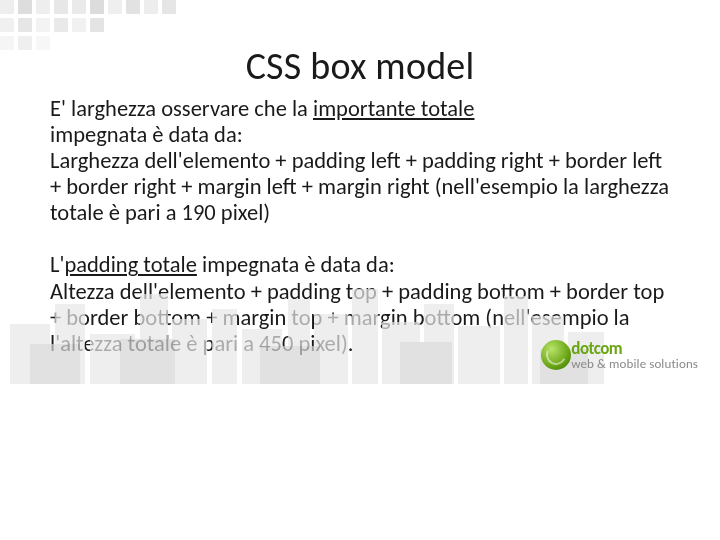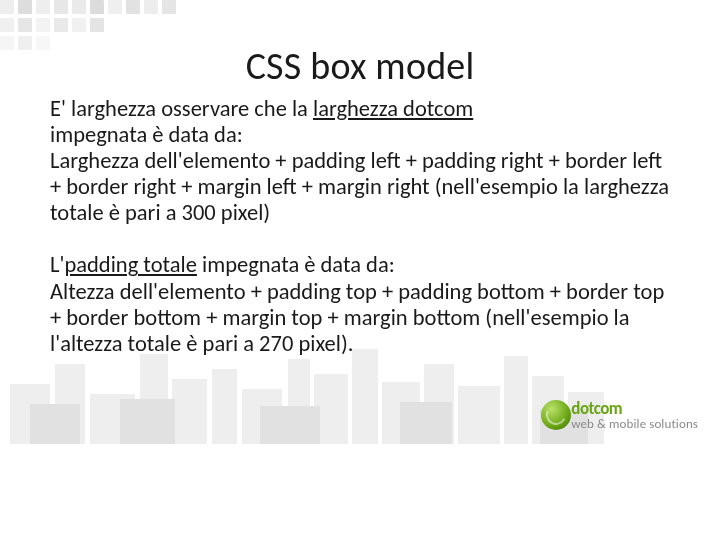--- a/index.html
+++ b/index.html
@@ -1,16 +1,16 @@
 <!DOCTYPE html>
 <html><head>
 <meta charset="utf-8">
 <style>
   html,body{margin:0;padding:0;width:720px;height:540px;overflow:hidden;font-family:Calibri,"Segoe UI",Arial,sans-serif;color:#1a1a1a;background:#fff}
-  .slide{position:relative;width:720px;height:444px;box-sizing:border-box}
+  .slide{position:relative;width:720px;height:384px;box-sizing:border-box}
   .bg-top{position:absolute;top:0;left:0;width:720px;height:56px;pointer-events:none}
   .bg-top .row{display:flex;gap:4px;margin-bottom:4px}
   .bg-top .sq{width:14px;height:14px;border-radius:1px}
   .title{position:absolute;top:18px;left:0;width:720px;text-align:center;font-size:38px;font-weight:400;letter-spacing:.2px}
   .body{position:absolute;top:96px;left:50px;width:620px;font-size:22.5px;line-height:1.16}
   .para{margin-bottom:26px}
   .underline{text-decoration:underline}
   .skyline{position:absolute;left:0;bottom:0;width:720px;height:110px;pointer-events:none;opacity:.7}
   .skyline svg{display:block}
   .logo{position:absolute;right:22px;bottom:14px;display:flex;align-items:center;}
@@ -50,27 +50,27 @@
       <div class="sq" style="background:#f5f5f5"></div>
         <div class="sq" style="background:#efefef"></div>
         <div class="sq" style="background:#f7f7f7"></div>
     </div>
   </div>
 
   <h1 class="title">CSS box model</h1>
 
   <div class="body">
     <div class="para">
-      <span>E' larghezza osservare che la </span><span class="underline">larghezza dotcom</span><br>
+      <span>E' larghezza osservare che la </span><span class="underline">importante totale</span><br>
       <span>impegnata è data da:</span><br>
-      <span>Larghezza dell'elemento + padding left + padding right + border left + border right + margin left + margin right (nell'esempio la larghezza totale è pari a 300 pixel)</span>
+      <span>Larghezza dell'elemento + padding left + padding right + border left + border right + margin left + margin right (nell'esempio la larghezza totale è pari a 190 pixel)</span>
     </div>
     <div class="para">
       <span>L'</span><span class="underline">padding totale</span><span> impegnata è data da:</span><br>
-      <span>Altezza dell'elemento + padding top + padding bottom + border top + border bottom + margin top + margin bottom (nell'esempio la l'altezza totale è pari a 270 pixel).</span>
+      <span>Altezza dell'elemento + padding top + padding bottom + border top + border bottom + margin top + margin bottom (nell'esempio la l'altezza totale è pari a 450 pixel).</span>
     </div>
   </div>
 
   <div class="skyline" aria-hidden="true">
     <svg width="720" height="110" viewBox="0 0 720 110">
       <g fill="#e8e8e8">
         <rect x="10" y="50" width="40" height="60"></rect>
           <rect x="55" y="30" width="30" height="80"></rect>
           <rect x="90" y="60" width="45" height="50"></rect>
         <rect x="140" y="20" width="28" height="90"></rect>

